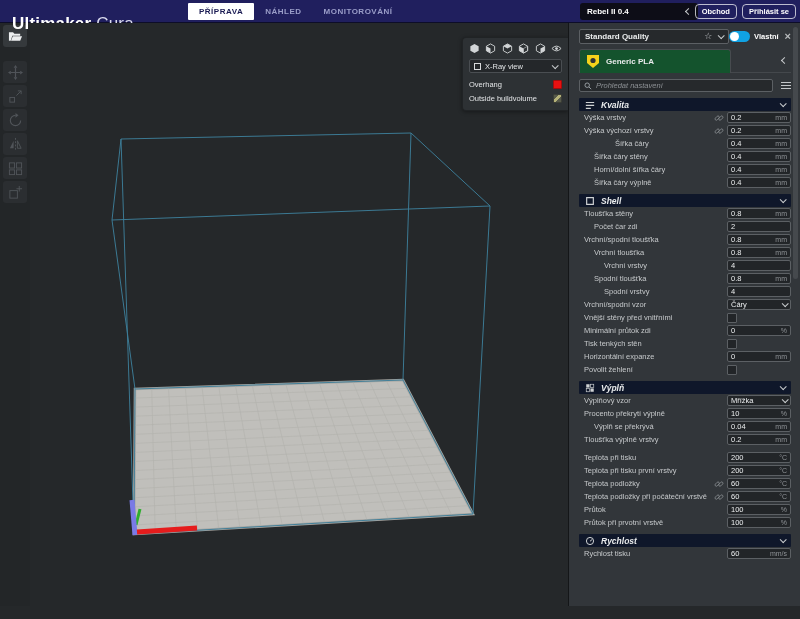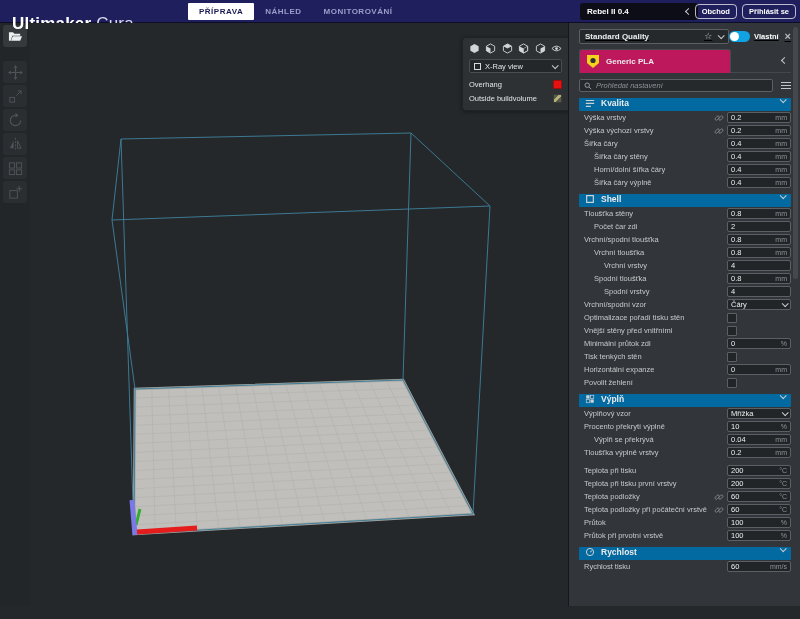--- a/index.html
+++ b/index.html
@@ -66,49 +66,49 @@
   .viewmode-box .sq { width:7px; height:7px; border:1px solid #d7d9db; margin-right:4px; }
   .viewmode-box .vm-label { flex:1; font-size:7.5px; color:#e2e4e6; }
   .legend-row { display:flex; align-items:center; height:12px; margin-top:2px; }
   .legend-row .lg-label { flex:1; font-size:7.5px; color:#e2e4e6; }
   .swatch { width:9px; height:9px; border-radius:1px; }
 
   
   .rightpanel { position:relative; width:232px; background:#32363a; border-left:1px solid #141618;
                 padding:6px 0 0 0; }
   .panel-inner { padding:0 9px 0 10px; }
-  .quality-row { display:flex; align-items:center; height:15px;text-decoration:underline; }
+  .quality-row { display:flex; align-items:center; height:15px; }
   .quality-dd { width:152px; height:15px; border:1px solid #5c6064; border-radius:2px; background:#26292c;
                 display:flex; align-items:center; padding:0 5px; }
   .quality-dd .q-label { flex:1; font-size:8px; font-weight:700; color:#e9ebec; }
   .star { font-size:9px; color:#c3c6c9; margin-right:6px; line-height:1; }
   .q-spacer { flex:1; }
   .toggle { width:21px; height:11px; border-radius:6px; background:#10a2e3; position:relative; }
   .toggle .knob { position:absolute; left:1px; top:1px; width:9px; height:9px; border-radius:50%; background:#fff; }
   .toggle-label { font-size:7.5px; font-weight:700; color:#fff; margin-left:4px; }
   .close-x { font-size:11px; font-weight:700; color:#b9bcbe; margin-left:6px; line-height:1; }
 
   .extruder-row { position:relative; height:24px; margin-top:5px; border-bottom:1px solid #44484c; }
-  .extruder-tab { width:152px; height:24px; background:#be185d; border:1px solid #474b4f; border-bottom:none;
+  .extruder-tab { width:152px; height:24px; background:#14532d; border:1px solid #474b4f; border-bottom:none;
                   border-radius:3px 3px 0 0; display:flex; align-items:center; padding:0 6px; }
   .mat-icon { width:14px; height:15px; margin-right:6px; }
   .extruder-tab .mat-name { font-size:8px; font-weight:700; color:#e9ebec; }
   .panel-collapse { position:absolute; right:4px; top:9px; }
 
   .search-row { display:flex; align-items:center; margin-top:6px; height:13px; }
   .search-box { width:194px; height:13px; border:1px solid #5c6064; border-radius:2px; background:#26292c;
                 display:flex; align-items:center; padding:0 4px; }
   .search-box svg { width:8px; height:8px; margin-right:4px; }
   .search-ph { font-size:7.5px; font-style:italic; color:#8d9195; }
   .hamburger { margin-left:auto; display:flex; flex-direction:column; gap:1.5px; }
   .hamburger i { display:block; width:10px; height:1.5px; background:#c3c6c9; }
 
   .settings { margin-top:6px; height:512px; overflow:hidden; position:relative; }
-  .sec-header { height:13px; background:#0369a1; display:flex; align-items:flex-start; padding:0 6px;
-                border-radius:1px; }
+  .sec-header { height:13px; background:#0f172a; display:flex; align-items:center; padding:0 6px;
+                border-radius:1px;font-style:italic; }
   .sec-header svg { width:10px; height:10px; color:#cfd2d4; margin-right:6px; }
   .sec-title { flex:1; font-size:8.5px; font-weight:700; color:#e9ebec; }
   .sec-rows { margin-bottom:5px; }
   .setting-row { height:13px; display:flex; align-items:center; padding-right:0; }
   .row-label { flex:1; font-size:7.5px; color:#c6c9cb; white-space:nowrap; overflow:hidden; }
   .link-ic { width:10px; height:10px; color:#85898d; margin-right:3px; flex:0 0 auto; }
   .link-ic svg { width:10px; height:10px; display:block; }
   .ctrl { width:64px; flex:0 0 64px; display:flex; align-items:center; }
   .field { width:64px; height:11px; border:1px solid #5c6064; border-radius:2px; background:#222528;
            display:flex; align-items:center; padding:0 3px; }
@@ -381,21 +381,21 @@
                   </svg>
                 </span>
                 <span class="ctrl">
                   <span class="field">
                     <span class="val">0.2</span>
                     <span class="unit">mm</span>
                   </span>
                 </span>
               </div>
               <div class="setting-row">
-                <span class="row-label" style="padding-left: 5px;">Šířka čáry</span>
+                <span class="row-label" style="padding-left: 5px; margin-left: 31px;">Šířka čáry</span>
                 <span class="ctrl">
                   <span class="field">
                     <span class="val">0.4</span>
                     <span class="unit">mm</span>
                   </span>
                 </span>
               </div>
               <div class="setting-row">
                 <span class="row-label" style="padding-left: 15px;">Šířka čáry stěny</span>
                 <span class="ctrl">
@@ -495,26 +495,20 @@
                   </span>
                 </span>
               </div>
               <div class="setting-row">
                 <span class="row-label" style="padding-left: 5px;">Vrchní/spodní vzor</span>
                 <span class="ctrl">
                   <span class="field">
                     <span class="val">Čáry</span>
                     <span class="chev down"></span>
                   </span>
-                </span>
-              </div>
-              <div class="setting-row">
-                <span class="row-label" style="padding-left: 5px;">Optimalizace pořadí tisku stěn</span>
-                <span class="ctrl">
-                  <span class="checkbox"></span>
                 </span>
               </div>
               <div class="setting-row">
                 <span class="row-label" style="padding-left: 5px;">Vnější stěny před vnitřními</span>
                 <span class="ctrl">
                   <span class="checkbox"></span>
                 </span>
               </div>
               <div class="setting-row">
                 <span class="row-label" style="padding-left: 5px;">Minimální průtok zdi</span>

